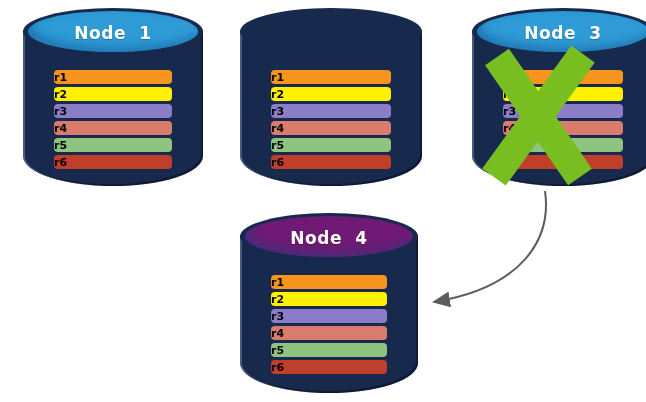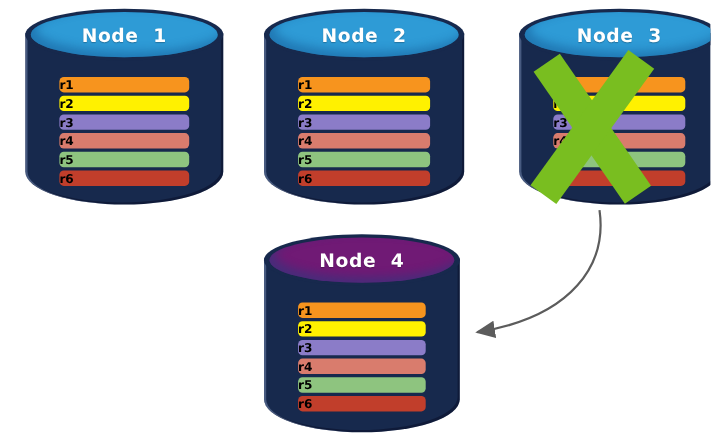--- a/index.html
+++ b/index.html
@@ -75,23 +75,20 @@
         </div>
         <div class="row" style="background: rgb(193, 62, 43);">
           <span style="color: rgb(0, 0, 0);">r6</span>
         </div>
       </div>
   </div>
 
   <div class="node pos-n2">
     <div class="cyl-body" style="background: rgb(23, 41, 77);"></div>
     <div class="cap-ring" style="background: rgb(23, 41, 77);"></div>
-    <div class="cap" style="background: rgb(46, 155, 214);">
-      <span class="node-title">Node 2</span>
-    </div>
     <div class="rows">
         <div class="row" style="background: rgb(247, 148, 30);">
           <span style="color: rgb(0, 0, 0);">r1</span>
         </div>
         <div class="row" style="background: rgb(255, 241, 0);">
           <span style="color: rgb(0, 0, 0);">r2</span>
         </div>
         <div class="row" style="background: rgb(139, 124, 200);">
           <span style="color: rgb(0, 0, 0);">r3</span>
         </div>

